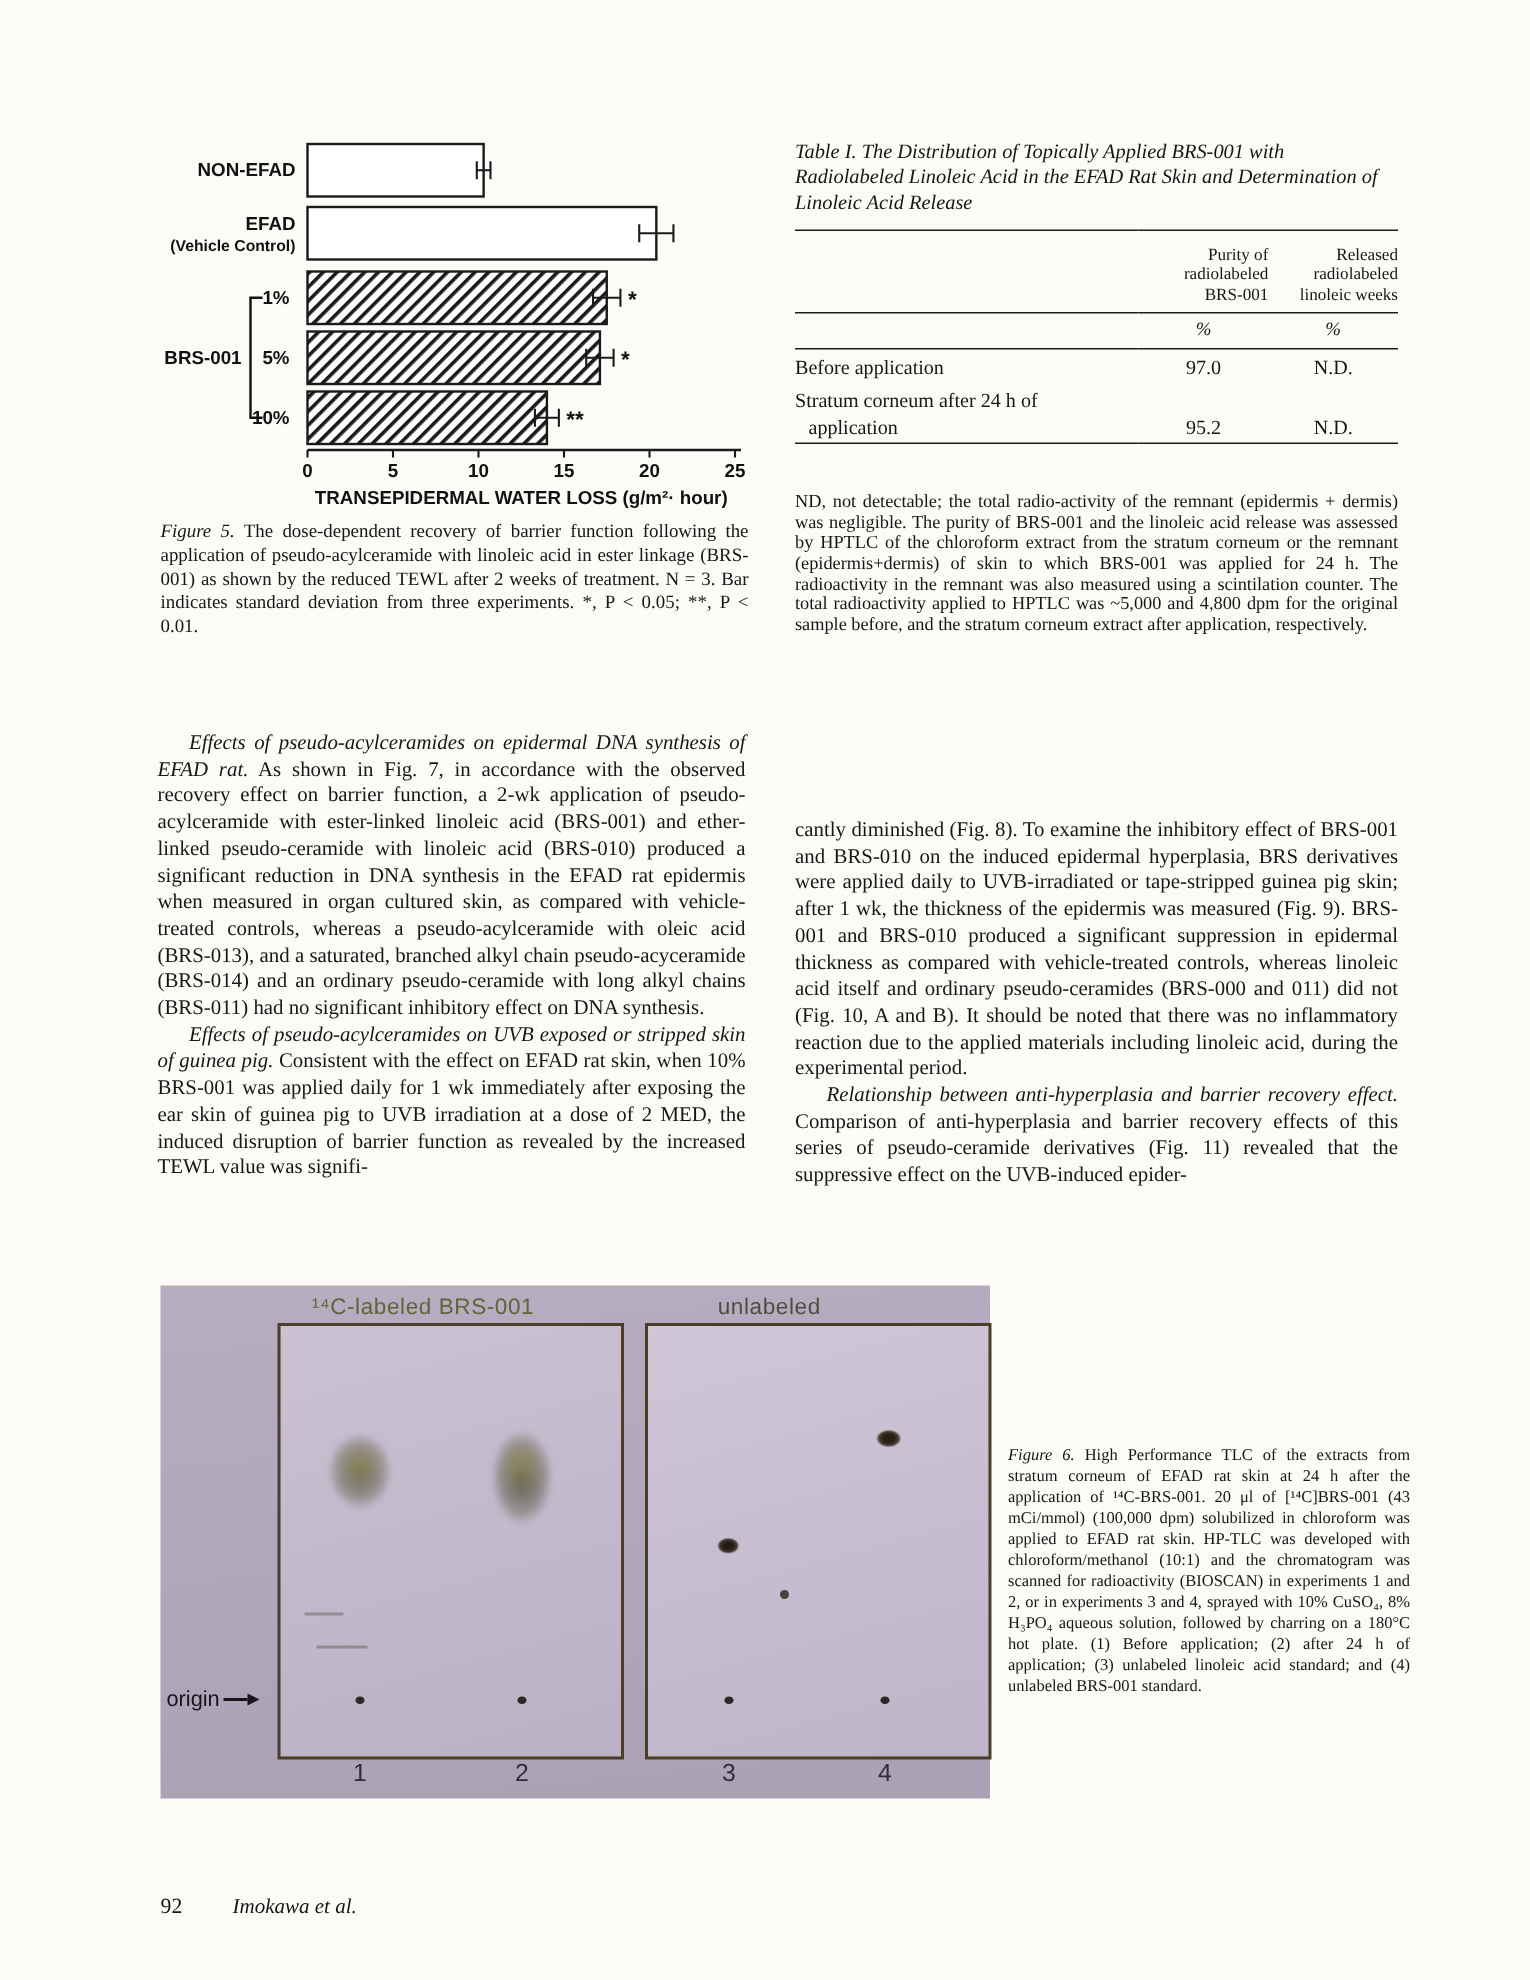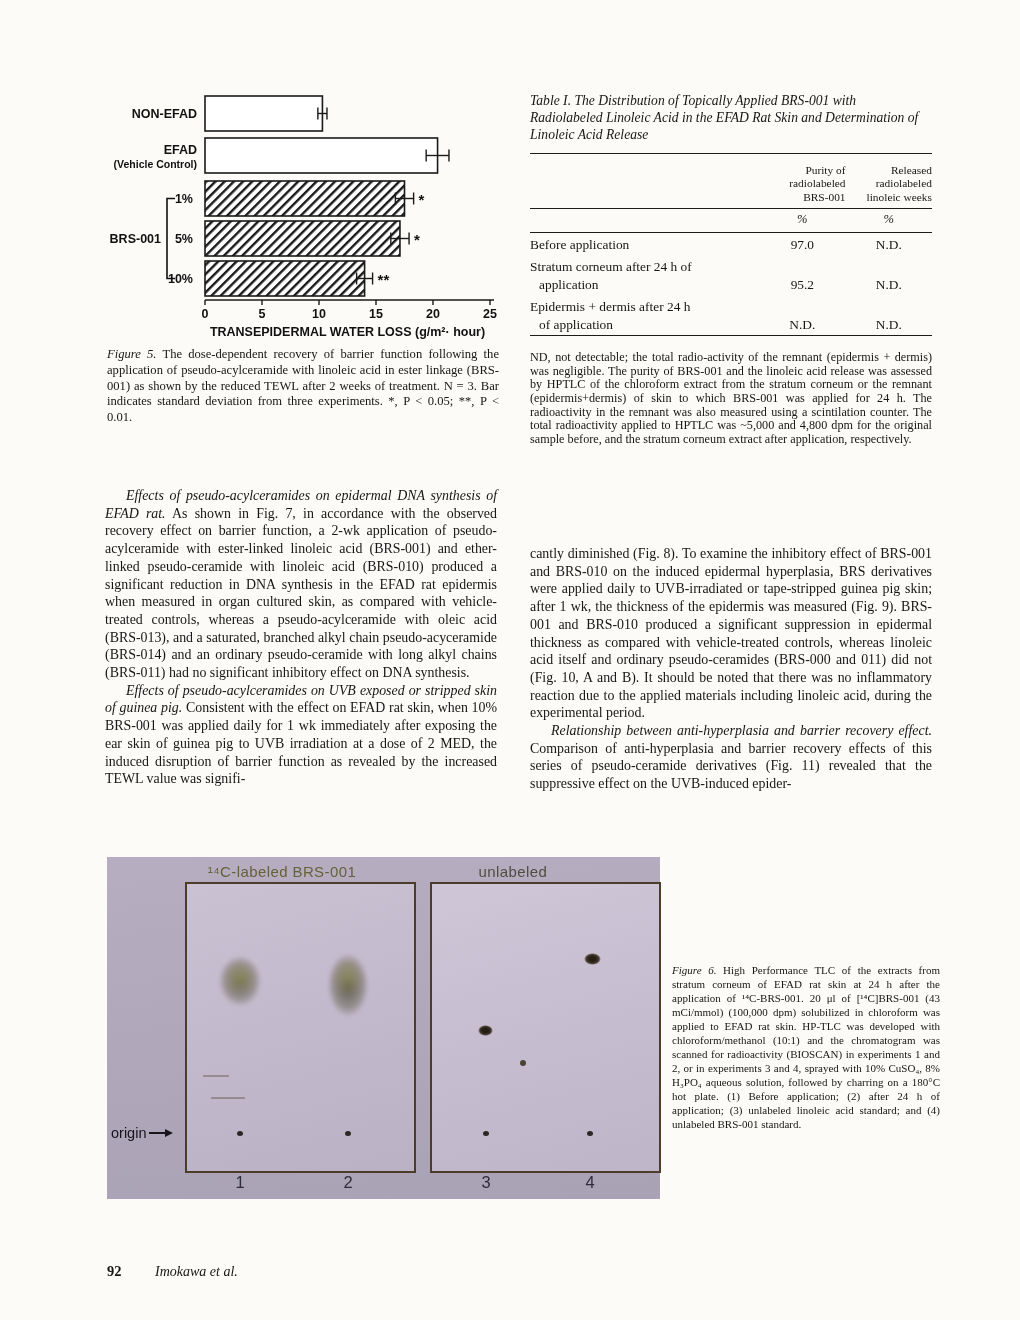--- a/index.html
+++ b/index.html
@@ -12,21 +12,21 @@
   .t-title{font-style:italic;font-size:13.6px;line-height:17px;margin-bottom:10px}
   table.t1{width:100%;border-collapse:collapse;font-size:13.4px;line-height:17.5px;border-bottom:1.5px solid #1c1c1c}
   .t1 td{vertical-align:bottom;padding:0}
   .t1 .hdr td{border-top:1.5px solid #1c1c1c;font-size:11.4px;line-height:13.4px;text-align:right;white-space:pre-line;padding:10px 0 4px;vertical-align:bottom}
   .t1 .units td{border-top:1px solid #1c1c1c;border-bottom:1px solid #1c1c1c;text-align:center;font-size:12.6px;font-style:italic;padding:2px 0 3px}
   .t1 .drow td{padding:3px 0 2px}
   .t1 .drow .num{text-align:center}
   .t1 .lbl .l2{padding-left:9px}
   .t1 col.c-lbl{width:57%}
   .t1 col.c-n{width:21.5%}
-  .t-foot{margin-top:15px;font-size:12.2px;line-height:13.6px;text-align:justify}
+  .t-foot{margin-top:32px;font-size:12.2px;line-height:13.6px;text-align:justify}
   
   .body-col{font-size:13.9px;line-height:17.7px;text-align:justify}
   .para{text-indent:21px;margin:0}
   .para.noind{text-indent:0}
   
   .tlc{width:553px;height:342px;background:linear-gradient(175deg,#b6aec0,#a9a1b4)}
   .tlc-label{position:absolute;top:6px;font-family:"Liberation Sans",sans-serif;font-size:15px;letter-spacing:.4px}
   .tlc-label-l{left:175px;transform:translateX(-50%);color:#63623a}
   .tlc-label-r{left:432px;transform:translateX(-50%);color:#4e4e40}
   .panel{position:absolute;top:25px;width:227px;height:287px;border:2.5px solid #4c3d2b}
@@ -42,21 +42,21 @@
   .spot3{left:371px;top:168px;width:15px;height:11px;background:radial-gradient(closest-side,#221d15 40%,#41382b 75%,rgba(65,56,43,0))}
   .spot4{left:477px;top:96px;width:17px;height:12px;background:radial-gradient(closest-side,#261f15 40%,#463c2c 75%,rgba(70,60,44,0))}
   .dot-sm{position:absolute;left:413px;top:203px;width:6px;height:6px;border-radius:50%;background:#4a4335}
   .odot{position:absolute;width:6px;height:5px;border-radius:50%;background:#2c2720}
   .origin-row{position:absolute;left:4px;top:268px;display:flex;align-items:center;font-family:"Liberation Sans",sans-serif;font-size:14.5px;color:#17141c}
   .arr-line{display:inline-block;width:16px;height:2.2px;background:#17141c;margin-left:3px}
   .arr-head{display:inline-block;width:0;height:0;border-left:8px solid #17141c;border-top:4.5px solid transparent;border-bottom:4.5px solid transparent}
   .lane{position:absolute;top:316px;transform:translateX(-50%);font-family:"Liberation Sans",sans-serif;font-size:16.5px;color:#2f2b38}
   .fig6cap{font-size:11px;line-height:14px;text-align:justify}
   .footer{font-size:14px}
-  .pgnum{font-weight:bold;margin-right:30px;font-size:14.5px}
+  .pgnum{font-weight:normal;margin-right:30px;font-size:14.5px}
 </style>
 </head>
 <body>
 
 <div id="page">
 
   <div class="abs" style="left:105px;top:88px;width:400px;height:256px;">
     <svg id="chart-svg" width="400" height="256" viewBox="0 0 400 256">
         <defs>
           <pattern id="hatch" width="6.5" height="6.5" patternUnits="userSpaceOnUse" patternTransform="rotate(45)">
@@ -148,28 +148,20 @@
         <td class="num">N.D.</td>
       </tr>
       <tr class="drow">
         <td class="lbl">
           <div>Stratum corneum after 24 h of</div>
           <div class="l2">application</div>
         </td>
         <td class="num">95.2</td>
         <td class="num">N.D.</td>
       </tr>
-      <tr class="drow">
-        <td class="lbl">
-          <div>Epidermis + dermis after 24 h</div>
-          <div class="l2">of application</div>
-        </td>
-        <td class="num">N.D.</td>
-        <td class="num">N.D.</td>
-      </tr>
     </tbody>
       </table>
     <div class="t-foot">ND, not detectable; the total radio-activity of the remnant (epidermis + dermis) was negligible. The purity of BRS-001 and the linoleic acid release was assessed by HPTLC of the chloroform extract from the stratum corneum or the remnant (epidermis+dermis) of skin to which BRS-001 was applied for 24 h. The radioactivity in the remnant was also measured using a scintilation counter. The total radioactivity applied to HPTLC was ~5,000 and 4,800 dpm for the original sample before, and the stratum corneum extract after application, respectively.</div>
   </div>
 
   <div class="abs body-col" style="left:105px;top:487px;width:392px;">
     <p class="para">
       <span class="it">Effects of pseudo-acylceramides on epidermal DNA synthesis of EFAD rat.</span>
       <span>As shown in Fig. 7, in accordance with the observed recovery effect on barrier function, a 2-wk application of pseudo-acylceramide with ester-linked linoleic acid (BRS-001) and ether-linked pseudo-ceramide with linoleic acid (BRS-010) produced a significant reduction in DNA synthesis in the EFAD rat epidermis when measured in organ cultured skin, as compared with vehicle-treated controls, whereas a pseudo-acylceramide with oleic acid (BRS-013), and a saturated, branched alkyl chain pseudo-acyceramide (BRS-014) and an ordinary pseudo-ceramide with long alkyl chains (BRS-011) had no significant inhibitory effect on DNA synthesis.</span>
     </p>

